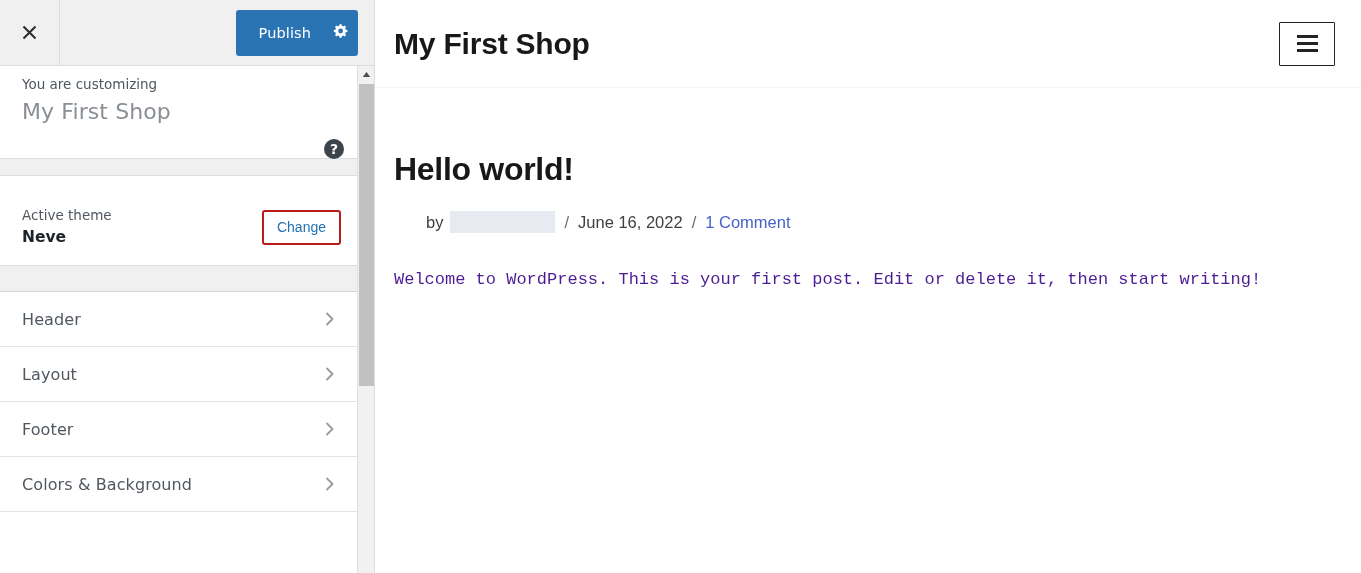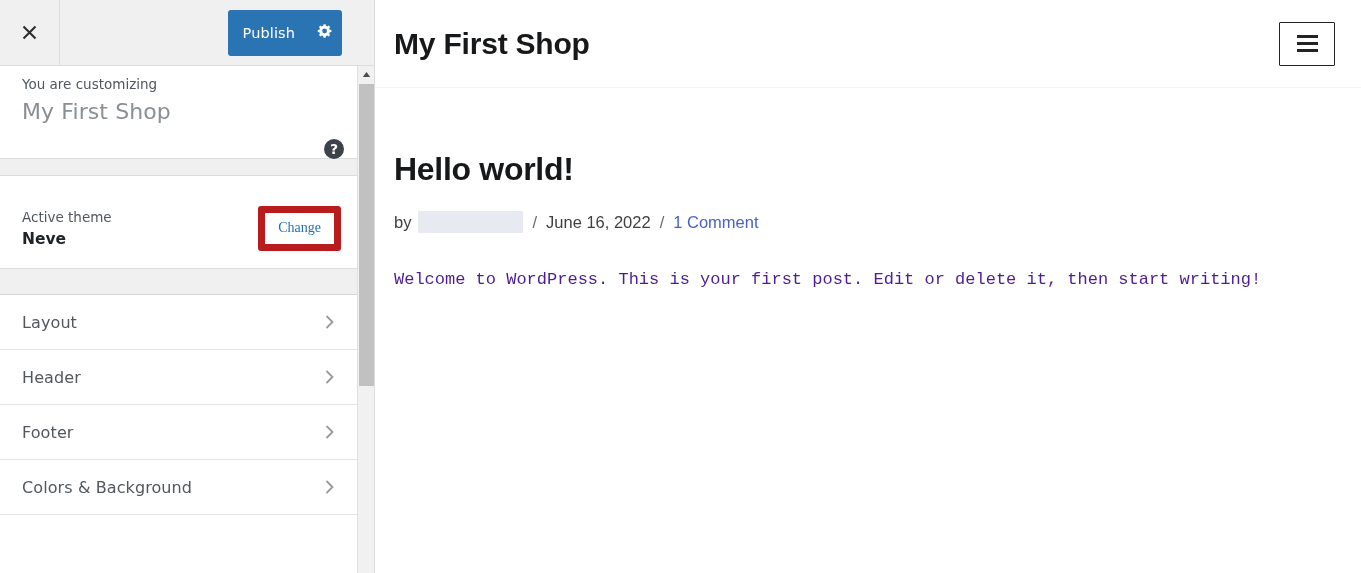--- a/index.html
+++ b/index.html
@@ -58,23 +58,24 @@
   .cz-close svg { display: block; }
 
   .cz-header-spacer { flex: 1 1 auto; height: 100%; }
 
   .publish-btn {
     display: flex;
     align-items: center;
     height: 46px;
     background: #2b74b3;
     border-radius: 3px;
-    margin-right: 32px;
+    margin-right: 16px;
     cursor: pointer;
     overflow: hidden;
+    padding-left: 8px;
   }
   .publish-label {
     color: #ffffff;
     font-size: 14.5px;
     padding: 0 13px 0 15px;
     letter-spacing: .1px;
     line-height: 34px;
     white-space: nowrap;
   }
   .publish-gear {
@@ -155,26 +156,26 @@
     font-size: 15.5px;
     color: #1d2327;
     font-weight: 700;
     line-height: 22px;
     margin-top: 1px;
   }
   .change-btn {
     font-size: 14px;
     color: #2271b1;
     background: #ffffff;
-    border: 7px solid #b91c1c;
+    border: 2px solid #b91c1c;
     border-radius: 3px;
     padding: 6px 13px 7px;
     cursor: pointer;
     line-height: 18px;
-    font-family: Liberation Serif, serif;
+    font-family: Liberation Sans, sans-serif;
   }
 
   .pro-row {
     display: flex;
     align-items: center;
     justify-content: space-between;
     padding: 10px 16px 10px 22px;
     background: #ffffff;
     min-height: 60px;
     border-bottom: 1px solid #e4e4e4;
@@ -307,21 +308,21 @@
   }
   .post-meta {
     display: flex;
     align-items: center;
     margin-top: 23px;
     font-family: "Liberation Sans", sans-serif;
     font-size: 16.5px;
     color: #404040;
     line-height: 22px;
   }
-  .meta-by { color: #404040; }
+  .meta-by { color: #404040; margin-left: 32px; }
   .meta-author-redacted {
     display: inline-block;
     width: 105px;
     height: 22px;
     background: #e7eaf1;
     margin: 0 0 0 7px;
     vertical-align: middle;
   }
   .meta-sep {
     color: #6b6b6b;
@@ -395,30 +396,30 @@
           </div>
           <button class="change-btn">Change</button>
         </section>
 
         <div class="cz-band tall"></div>
 
 
         <nav>
 
           <div class="nav-item">
-            <span class="nav-item-label">Layout</span>
+            <span class="nav-item-label">Header</span>
             <span class="nav-chevron">
               <svg width="18" height="18" viewBox="0 0 18 18" aria-hidden="true">
                 <path d="M6 3.5 L11.5 9 L6 14.5" stroke="#9a9a9a" stroke-width="1.8" fill="none" stroke-linecap="round" stroke-linejoin="round"></path>
               </svg>
             </span>
           </div>
 
           <div class="nav-item">
-            <span class="nav-item-label">Header</span>
+            <span class="nav-item-label">Layout</span>
             <span class="nav-chevron">
               <svg width="18" height="18" viewBox="0 0 18 18" aria-hidden="true">
                 <path d="M6 3.5 L11.5 9 L6 14.5" stroke="#9a9a9a" stroke-width="1.8" fill="none" stroke-linecap="round" stroke-linejoin="round"></path>
               </svg>
             </span>
           </div>
 
           <div class="nav-item">
             <span class="nav-item-label">Footer</span>
             <span class="nav-chevron">

